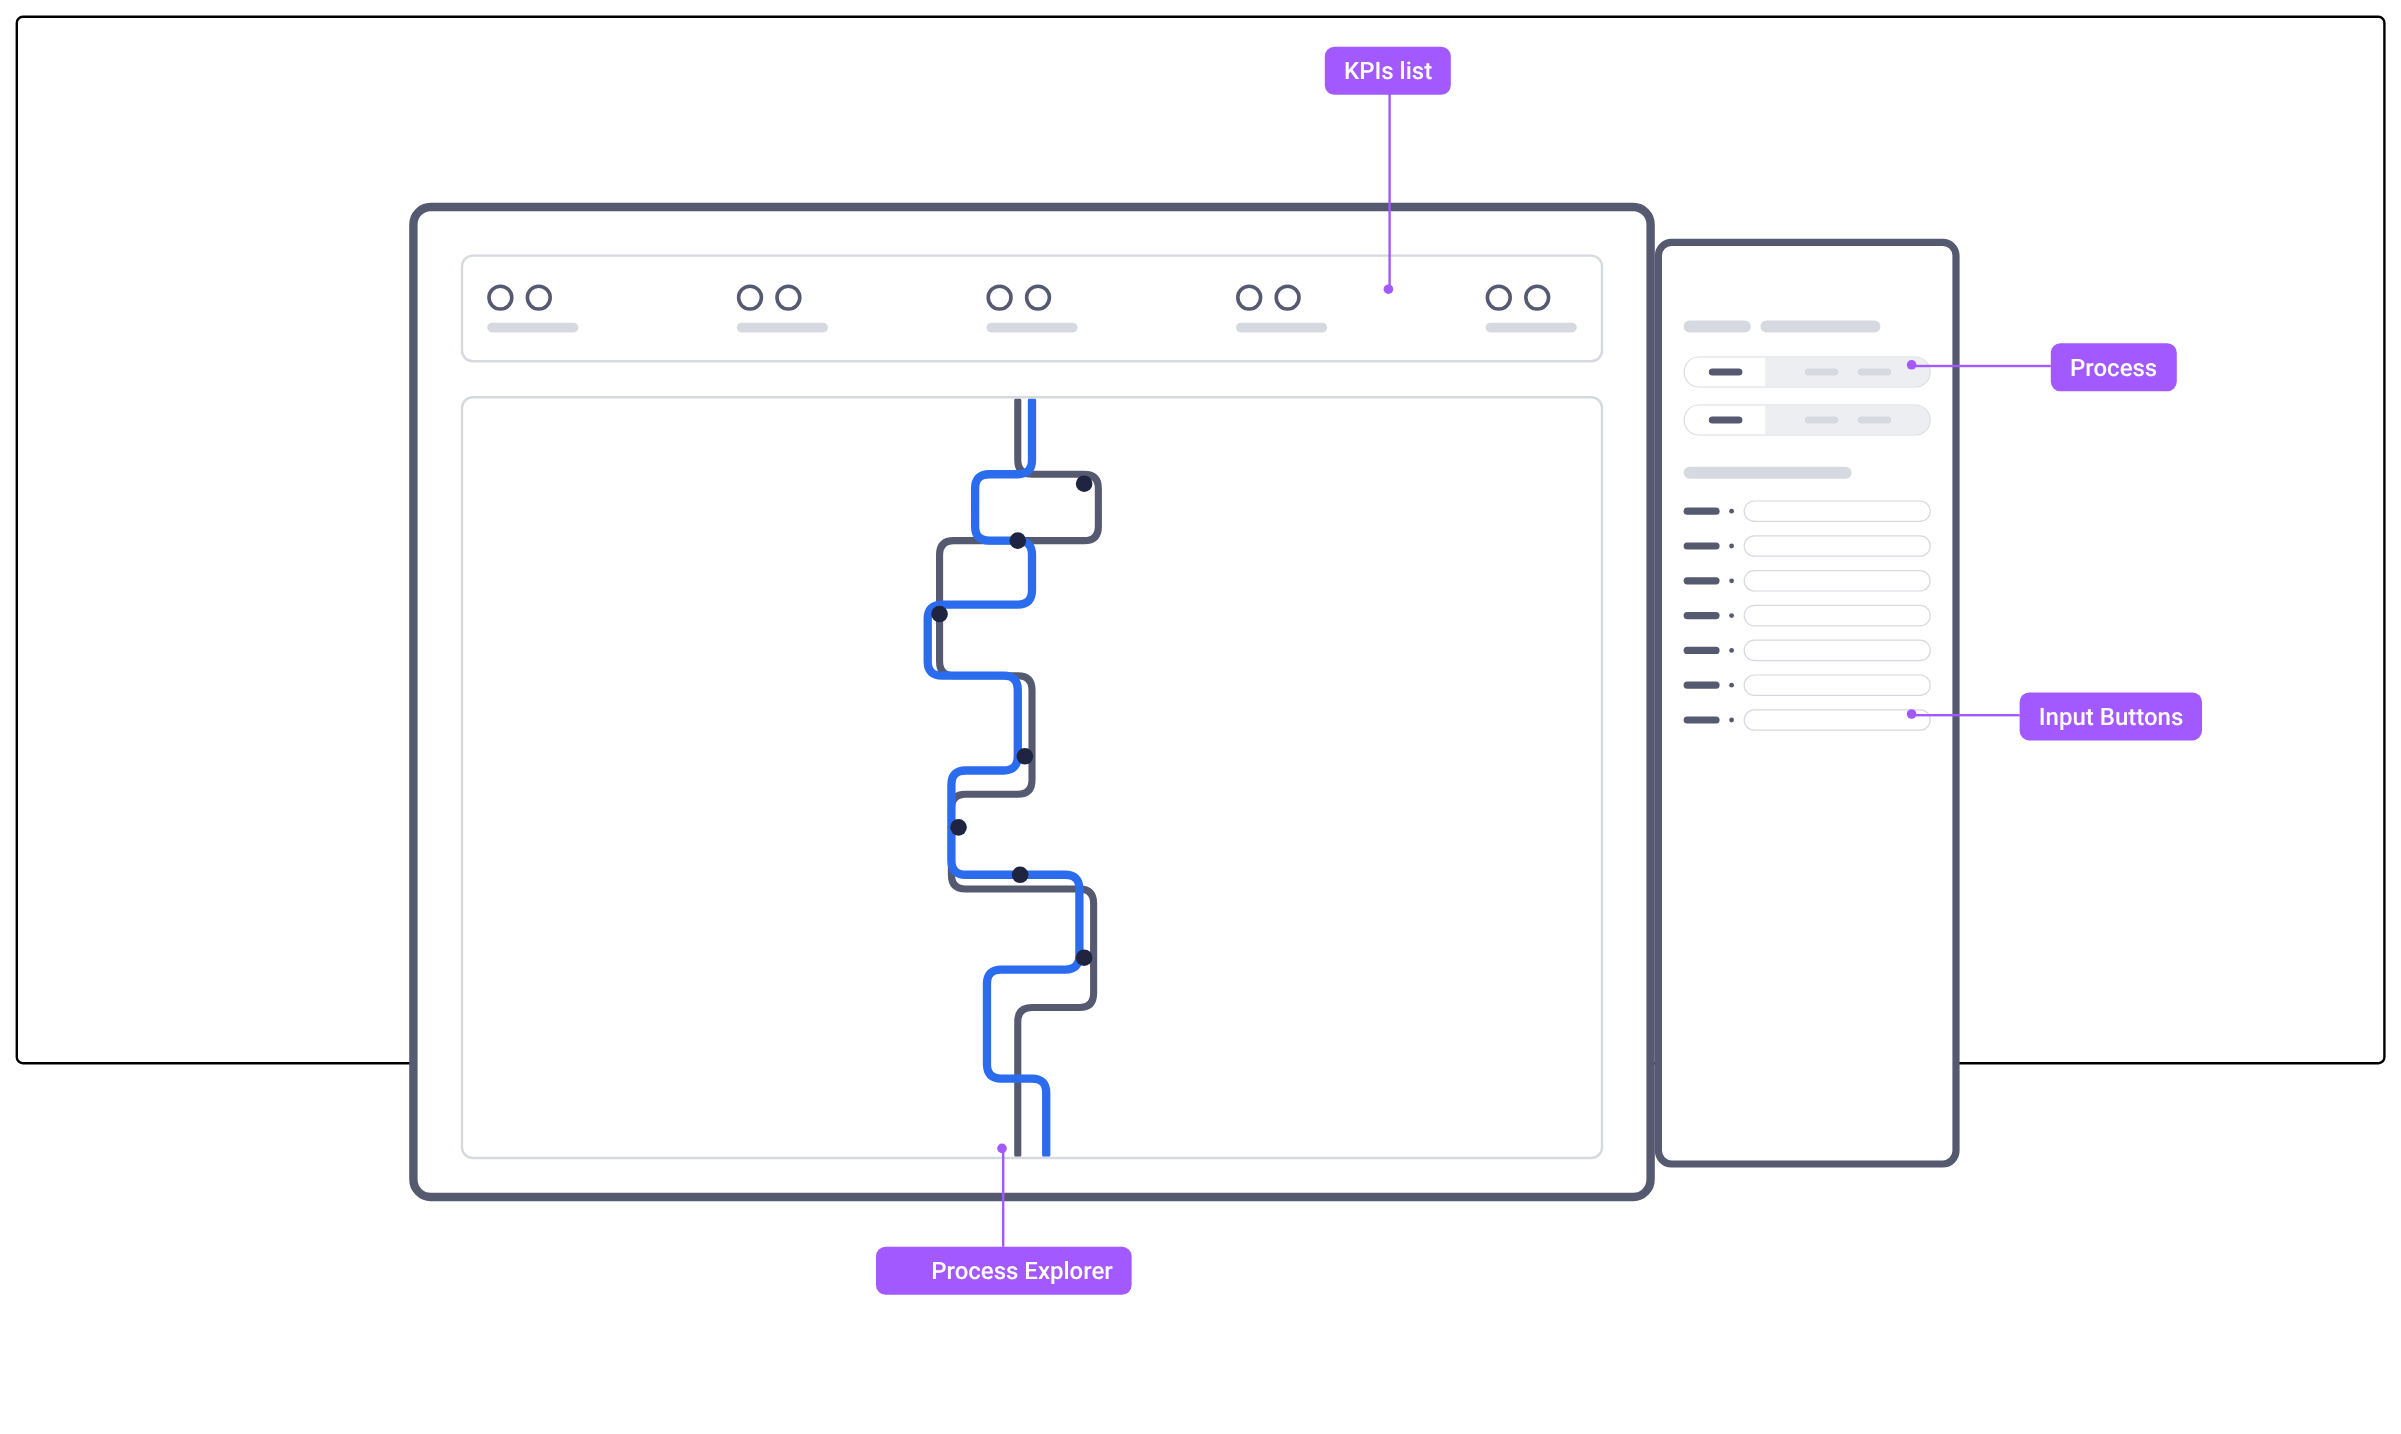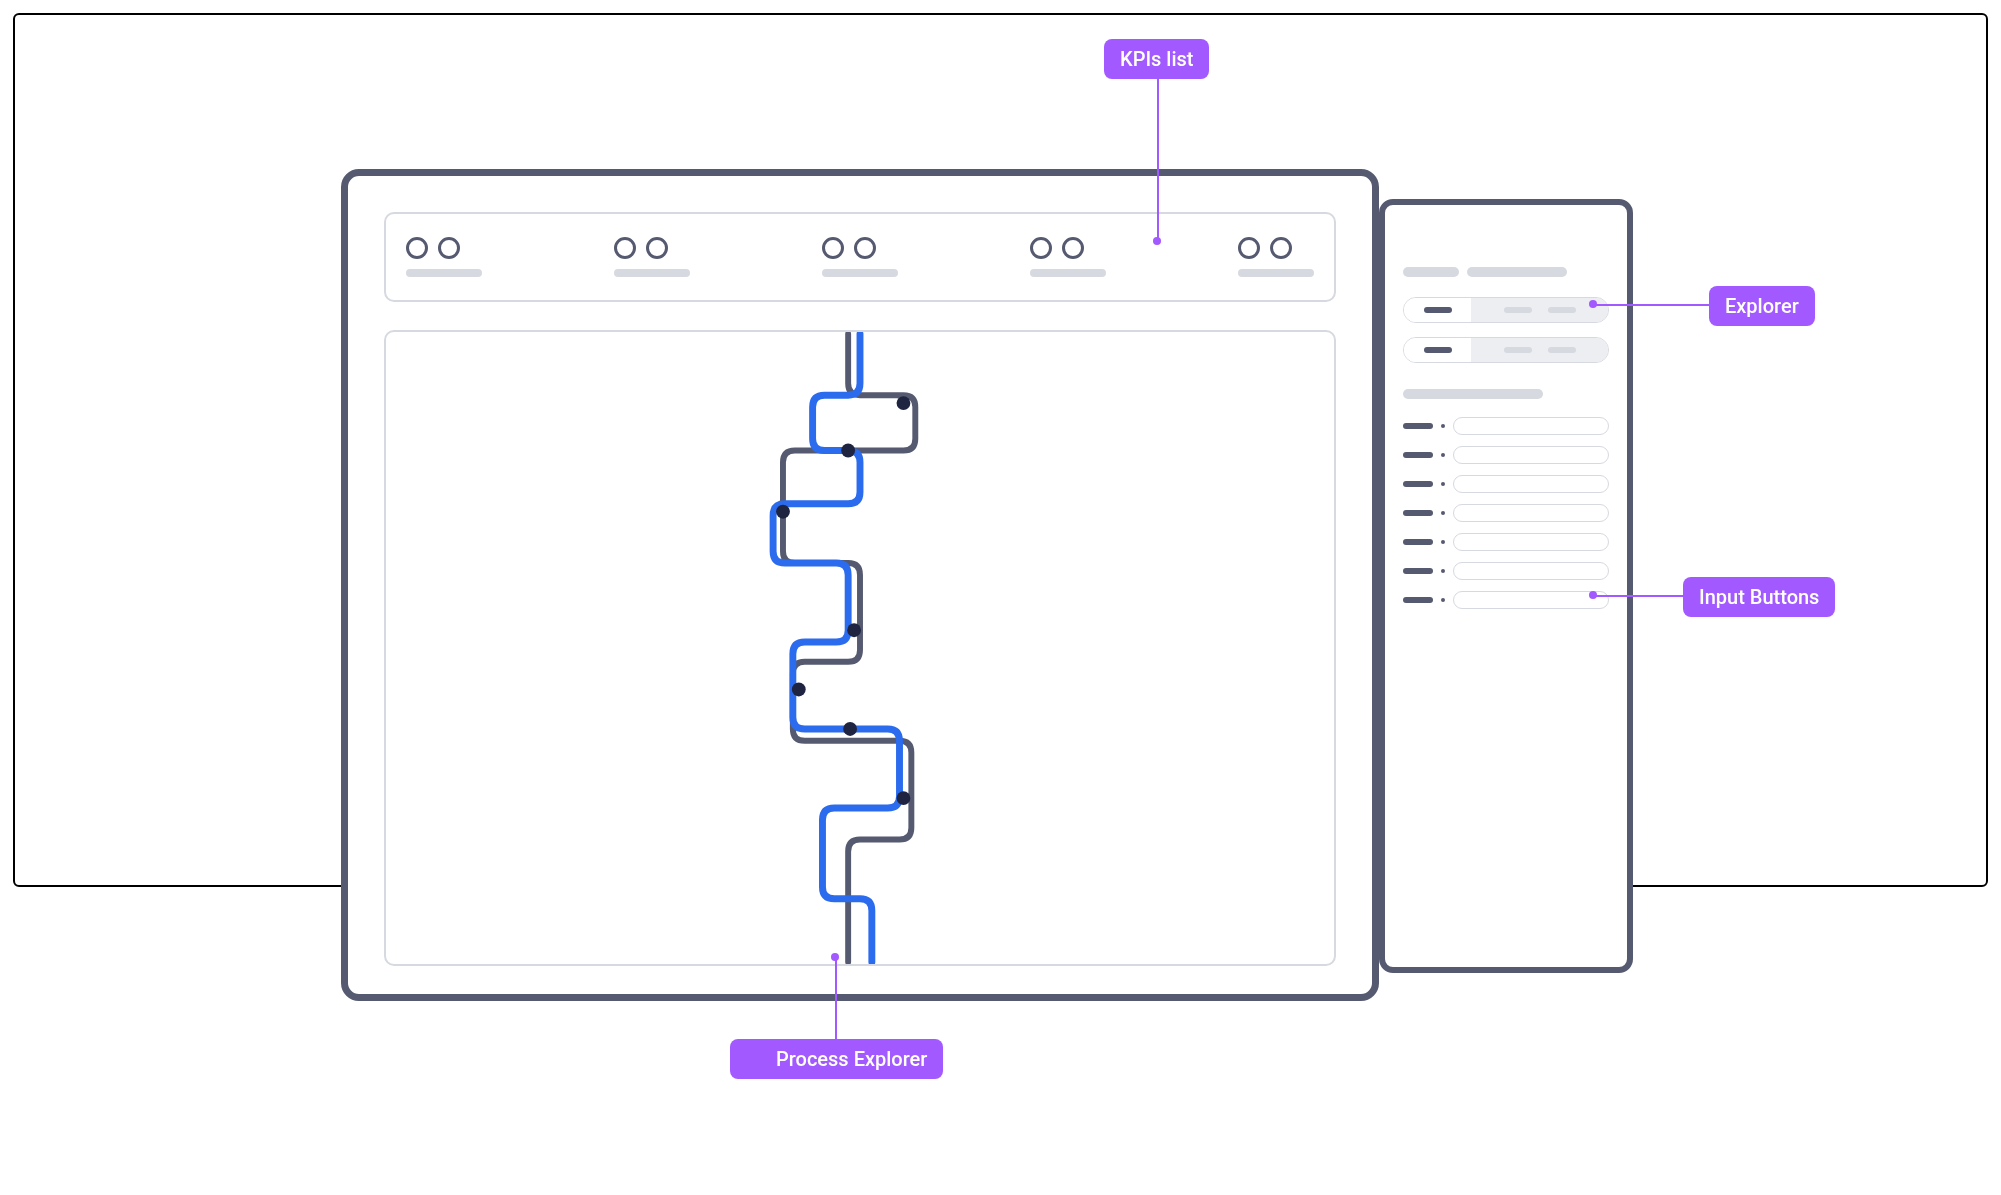--- a/index.html
+++ b/index.html
@@ -318,21 +318,21 @@
         </svg>
       </div>
     </div>
 
   </div>
 
   <div class="callout" style="left:1089px; top:24px;"><span>KPIs list</span></div>
   <div class="leader" style="left:1142px; top:62px; width:2px; height:162px;"></div>
   <div class="leader-dot" style="left:1138px; top:222px;"></div>
 
-  <div class="callout" style="left:1694px; top:271px;"><span>Explorer</span></div>
+  <div class="callout" style="left:1694px; top:271px;"><span>Process</span></div>
   <div class="leader" style="left:1580px; top:289px; width:114px; height:2px;"></div>
   <div class="leader-dot" style="left:1574px; top:285px;"></div>
 
   <div class="callout" style="left:1668px; top:562px;"><span>Input Buttons</span></div>
   <div class="leader" style="left:1580px; top:580px; width:88px; height:2px;"></div>
   <div class="leader-dot" style="left:1574px; top:576px;"></div>
 
   <div class="callout" style="left:715px; top:1024px;padding-left:46px;"><span>Process Explorer</span></div>
   <div class="leader" style="left:820px; top:944px; width:2px; height:80px;"></div>
   <div class="leader-dot" style="left:816px; top:938px;"></div>

